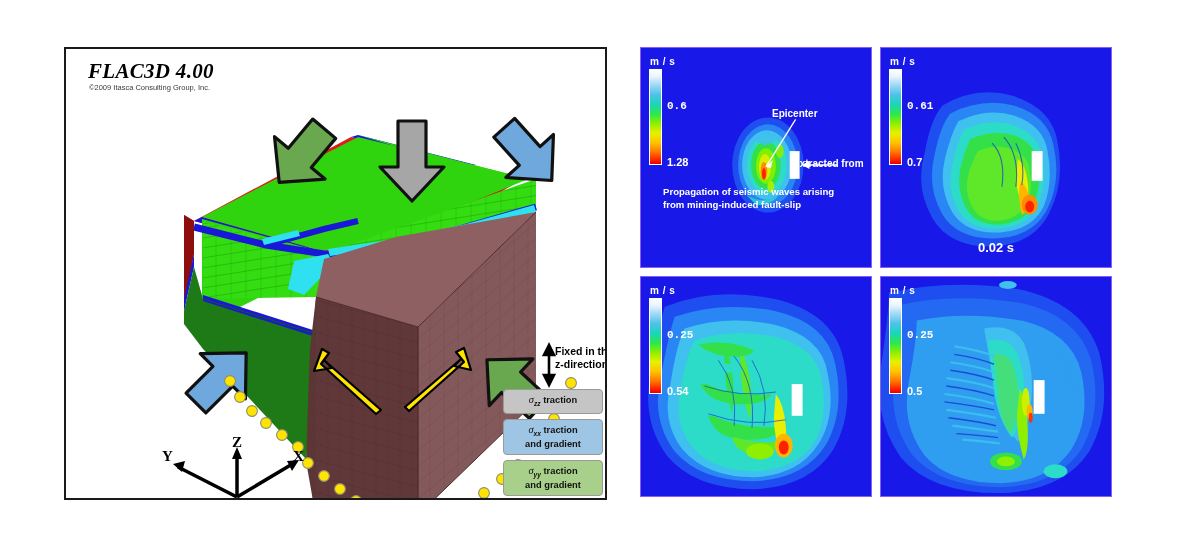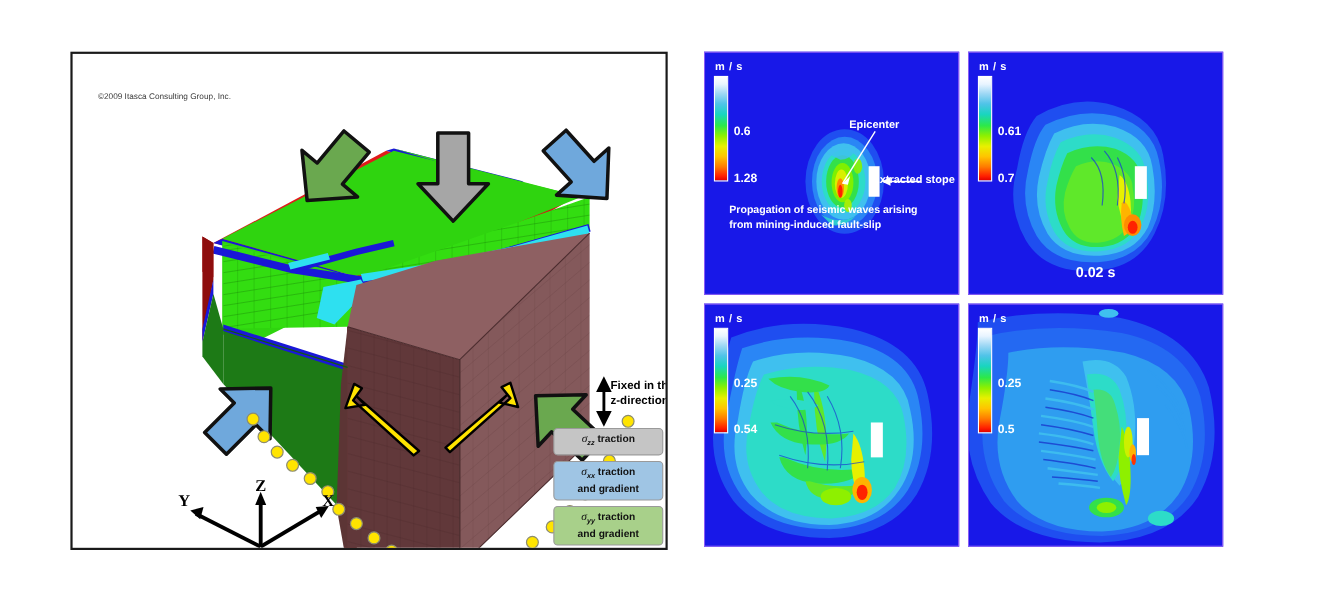--- a/index.html
+++ b/index.html
@@ -132,21 +132,21 @@
       #ff1e00 96%,
       #e00000 100%);
     border: 1.5px solid #ffffff;
     box-sizing: border-box;
   }
   .cbar-tick {
     position: absolute; left: 17px;
     font-size: 11px; font-weight: bold; color: #ffffff;
     white-space: nowrap;
   }
-  .cbar-tick.mid { top: 44px; }
+  .cbar-tick.mid { top: 30px; font-family: Liberation Mono, monospace; }
   .cbar-tick.max { top: 86px; }
   
   .seis-anno {
     position: absolute;
     font-size: 10px; font-weight: bold; color: #ffffff;
     white-space: nowrap;
   }
   .seis-caption {
     position: absolute;
     left: 22px; top: 138px;
@@ -159,20 +159,21 @@
     left: 0; right: 0; bottom: 12px;
     text-align: center;
     font-size: 13px; font-weight: bold; color: #ffffff;
   }
 </style>
 </head>
 <body>
 
 <div id="flac-panel">
 
+  <div id="flac-title">FLAC3D 4.00</div>
   <div id="flac-copyright">©2009 Itasca Consulting Group, Inc.</div>
 
   <svg id="block-3d" viewBox="0 0 543 453" width="543" height="453">
 
     <polygon points="128,172 285,88 400,117 250,200" fill="#e01b1b"></polygon>
     <polygon points="250,200 400,117 455,131 318,213" fill="#d81818"></polygon>
 
     <polygon points="285,88 292,86 410,116 400,119" fill="#1a17d8"></polygon>
     <polygon points="128,172 136,168 256,202 250,206" fill="#1a17d8"></polygon>
 
@@ -461,21 +462,21 @@
 
     <div class="cbar-wrap">
       <div class="cbar-unit">m / s</div>
       <div class="cbar-body">
         <div class="cbar-tick mid">0.6</div>
         <div class="cbar-tick max">1.28</div>
       </div>
     </div>
 
     <div class="seis-anno" style="left:131px; top:60px;">Epicenter</div>
-    <div class="seis-anno" style="left:152px; top:110px;">Extracted stope</div>
+    <div class="seis-anno" style="left:152px; top:110px;">Extracted from</div>
 
     <div class="seis-caption">
       <div>Propagation of seismic waves arising</div>
       <div>from mining-induced fault-slip</div>
     </div>
   </div>
 
   <div class="seis-panel">
     <svg class="wave-canvas" viewBox="0 0 232 221">
       <rect x="0" y="0" width="232" height="221" fill="#1818e8"></rect>

